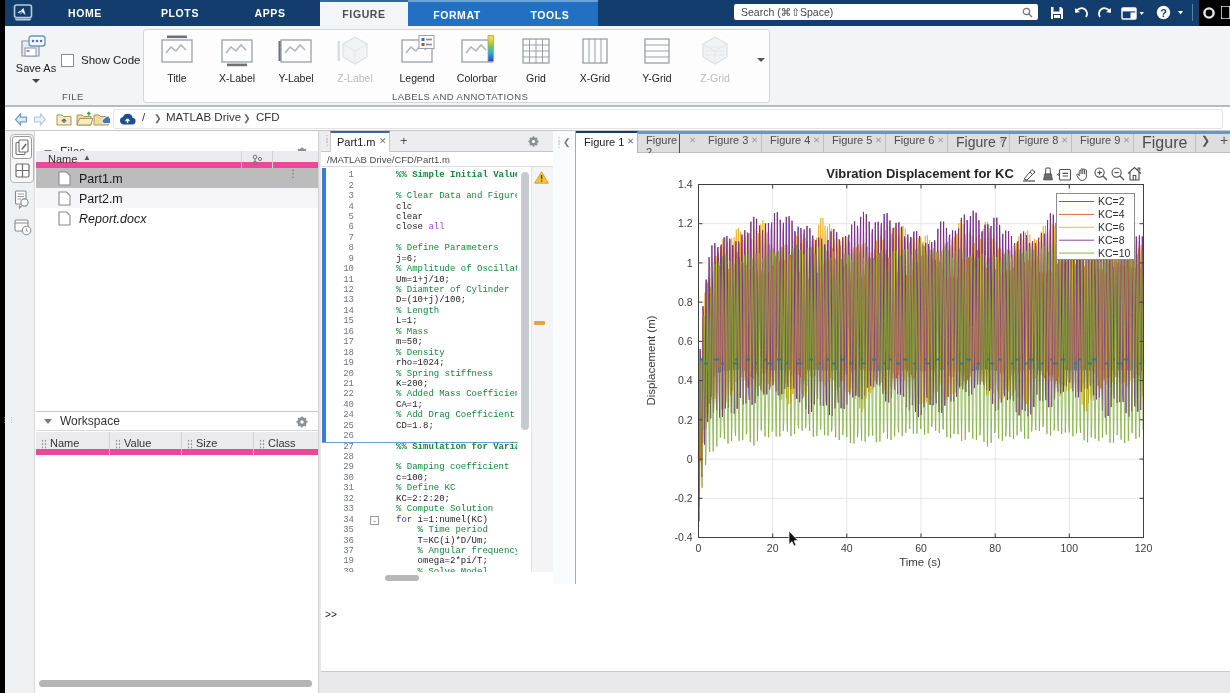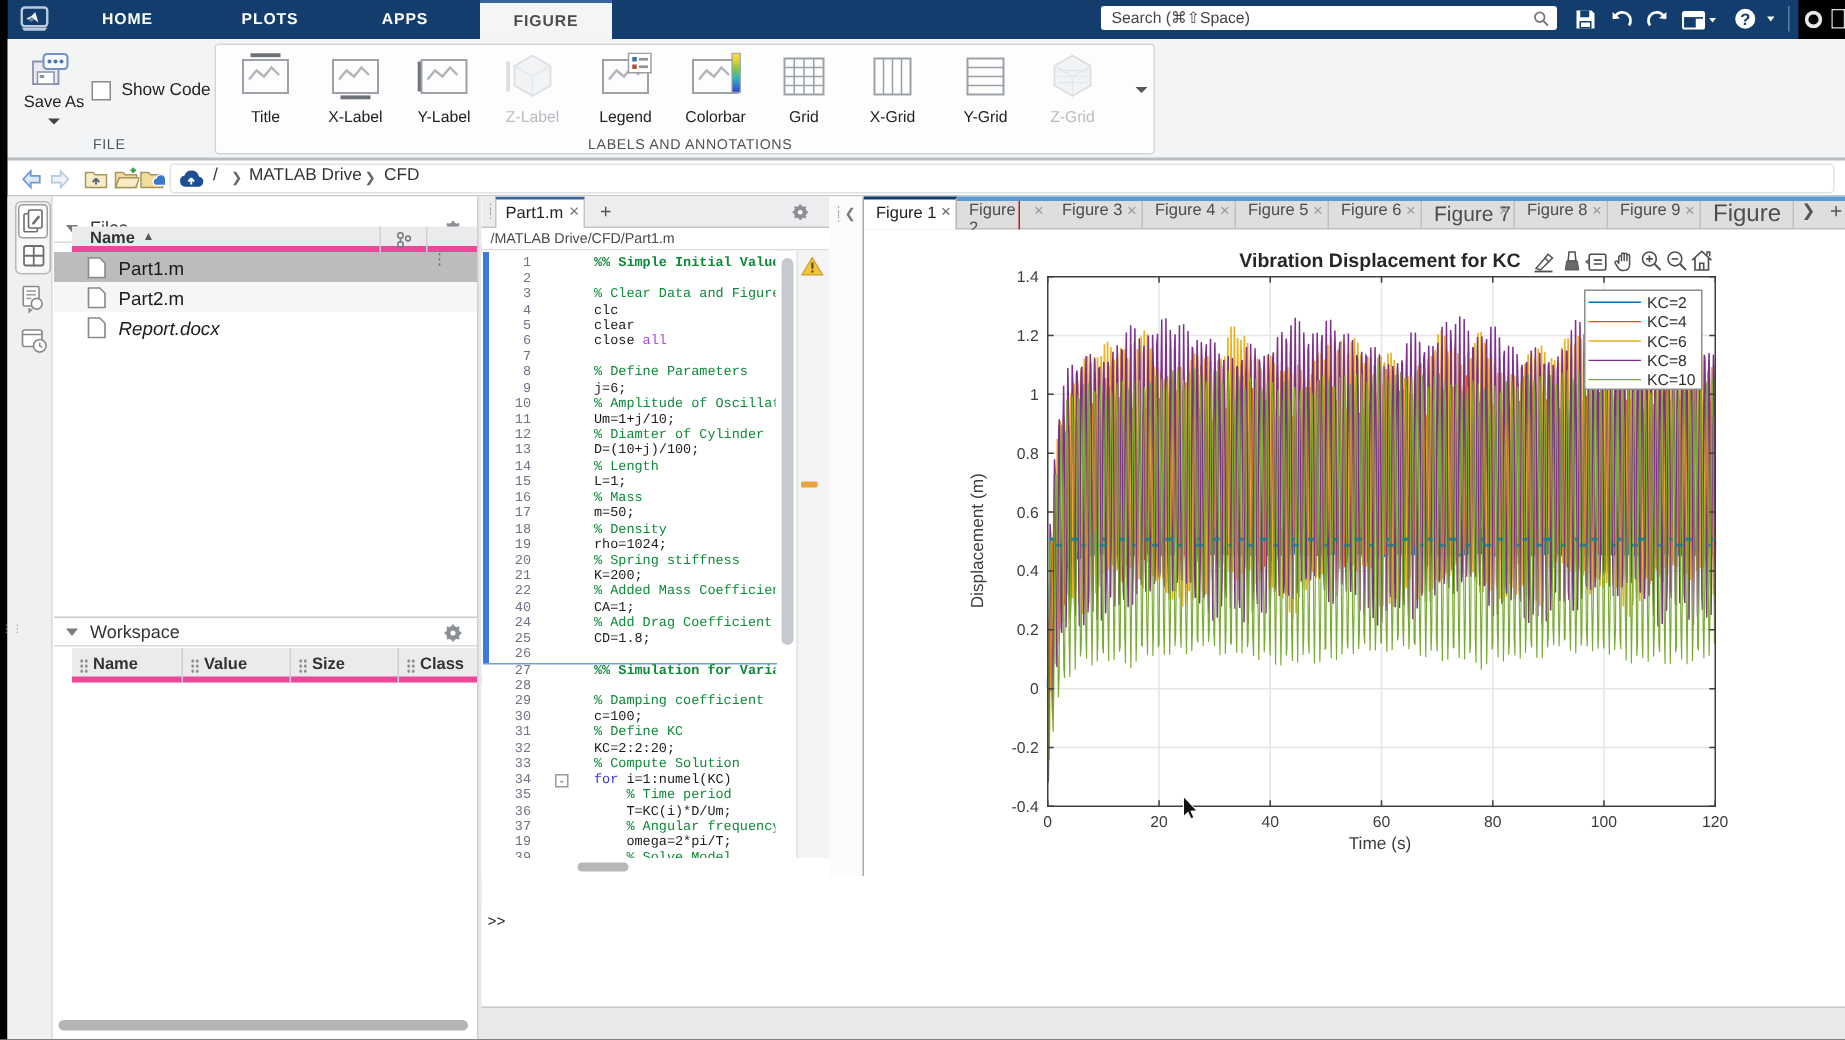--- a/index.html
+++ b/index.html
@@ -38,42 +38,46 @@
   
   #sidebar{left:5px;top:131px;width:30px;height:562px;background:#eff0f1;border-right:1px solid #d9d9d9;}
   
   #fpanel{left:36px;top:131px;width:282px;height:562px;background:#fff;}
   #fsplit{left:318px;top:131px;width:3px;height:562px;background:#e8e8e8;border-left:1px solid #cfcfcf;}
   .phead{position:absolute;left:0;width:282px;height:19px;background:#fff;border-bottom:1px solid #d8d8d8;
          font-size:12px;color:#333;}
   .phead .tri{position:absolute;left:8px;top:7px;width:0;height:0;border-left:4px solid transparent;
        border-right:4px solid transparent;border-top:5px solid #7b7b7b;}
   .phead .nm{position:absolute;left:24px;top:2px;}
-  .colhead{position:absolute;left:12px;width:282px;background:#ebebed;border-bottom:4px solid #ec4899;
-           font-size:11px;font-weight:bold;color:#333;}
+  .colhead{position:absolute;left:0;width:282px;background:#ebebed;border-bottom:6px solid #ec4899;
+           font-size:11px;font-weight:normal;color:#333;}
   .gear{position:absolute;right:10px;}
   .dots{position:absolute;top:7px;width:6px;height:10px;background-image:radial-gradient(circle,#8d8d8d 0.9px,transparent 1.1px);background-size:3px 3.4px;}
 </style>
 </head>
 <body>
 <div id="app">
 
 <div class="abs" id="topbar">
   <div class="black" style="left:0;width:5px;"></div>
   <div class="black" style="left:1199px;width:31px;"></div>
 
   <svg class="abs" style="left:12px;top:4px" width="22" height="18" viewBox="0 0 22 18">
     <rect x="2.5" y="1" width="17" height="12.5" rx="2" fill="none" stroke="#b9cbdd" stroke-width="1.6"></rect>
     <path d="M4 16.5 L18 16.5 L19.5 14.5 L2.5 14.5 Z" fill="#b9cbdd"></path>
     <path d="M11.5 4 L13.6 11 L9.2 7.6 L7 9.2 L5.6 8.3 L9 6.6 Z" fill="#eef3f8"></path>
     <path d="M7 9.2 L9.2 7.6 L11 9 L8.6 10.6 Z" fill="#5d83ad"></path>
   </svg>
   <div class="toptab" style="left:45px;width:80px;">HOME</div>
   <div class="toptab" style="left:140px;width:80px;">PLOTS</div>
   <div class="toptab" style="left:235px;width:70px;">APPS</div>
+  <div id="ctxgroup">
+    <div class="toptab" style="left:4px;width:90px;">FORMAT</div>
+    <div class="toptab" style="left:104px;width:76px;">TOOLS</div>
+  </div>
   <div id="figtab-active">FIGURE</div>
   <div id="searchbox">Search (⌘⇧Space)
     <svg style="position:absolute;right:5px;top:3px" width="11" height="11" viewBox="0 0 11 11">
       <circle cx="4.5" cy="4.5" r="3.2" fill="none" stroke="#777" stroke-width="1.2"></circle>
       <line x1="7" y1="7" x2="10" y2="10" stroke="#777" stroke-width="1.2"></line>
     </svg>
   </div>
 
   <svg class="abs" style="left:1050px;top:6px" width="14" height="14" viewBox="0 0 14 14">
     <path d="M1 1 H11 L13 3 V13 H1 Z" fill="#fff"></path>

